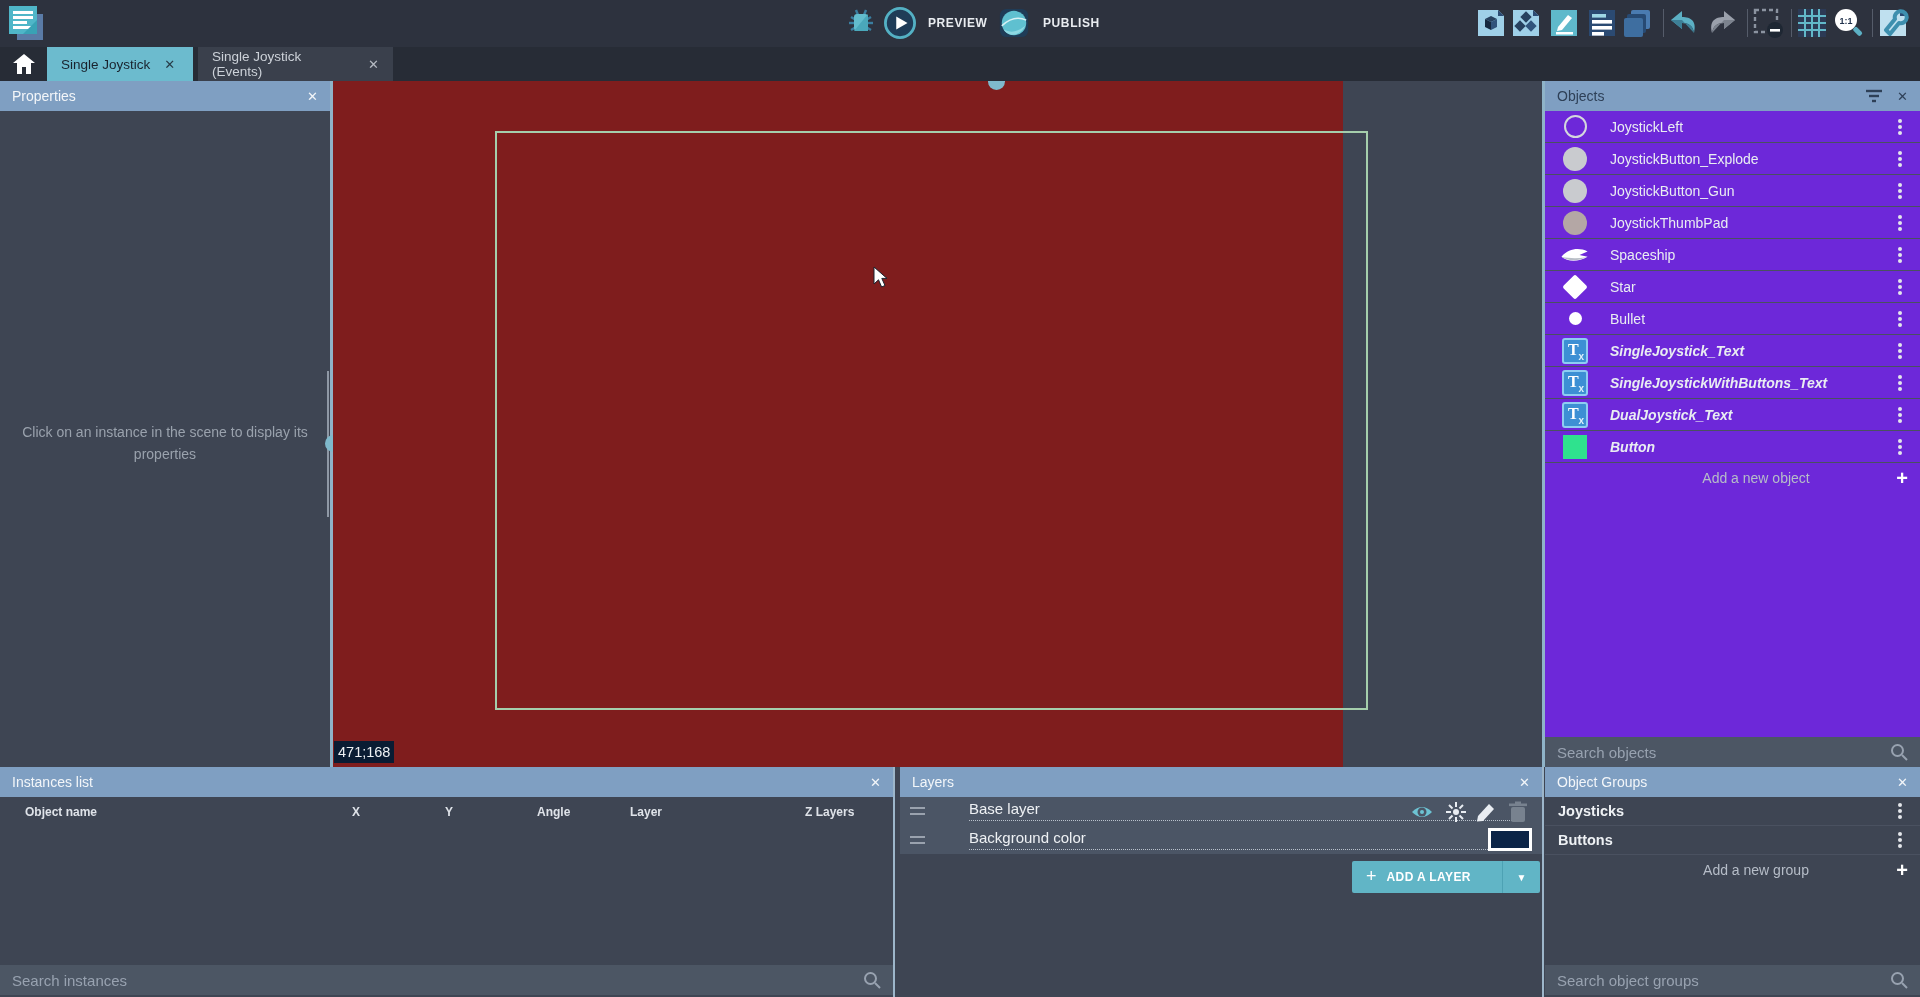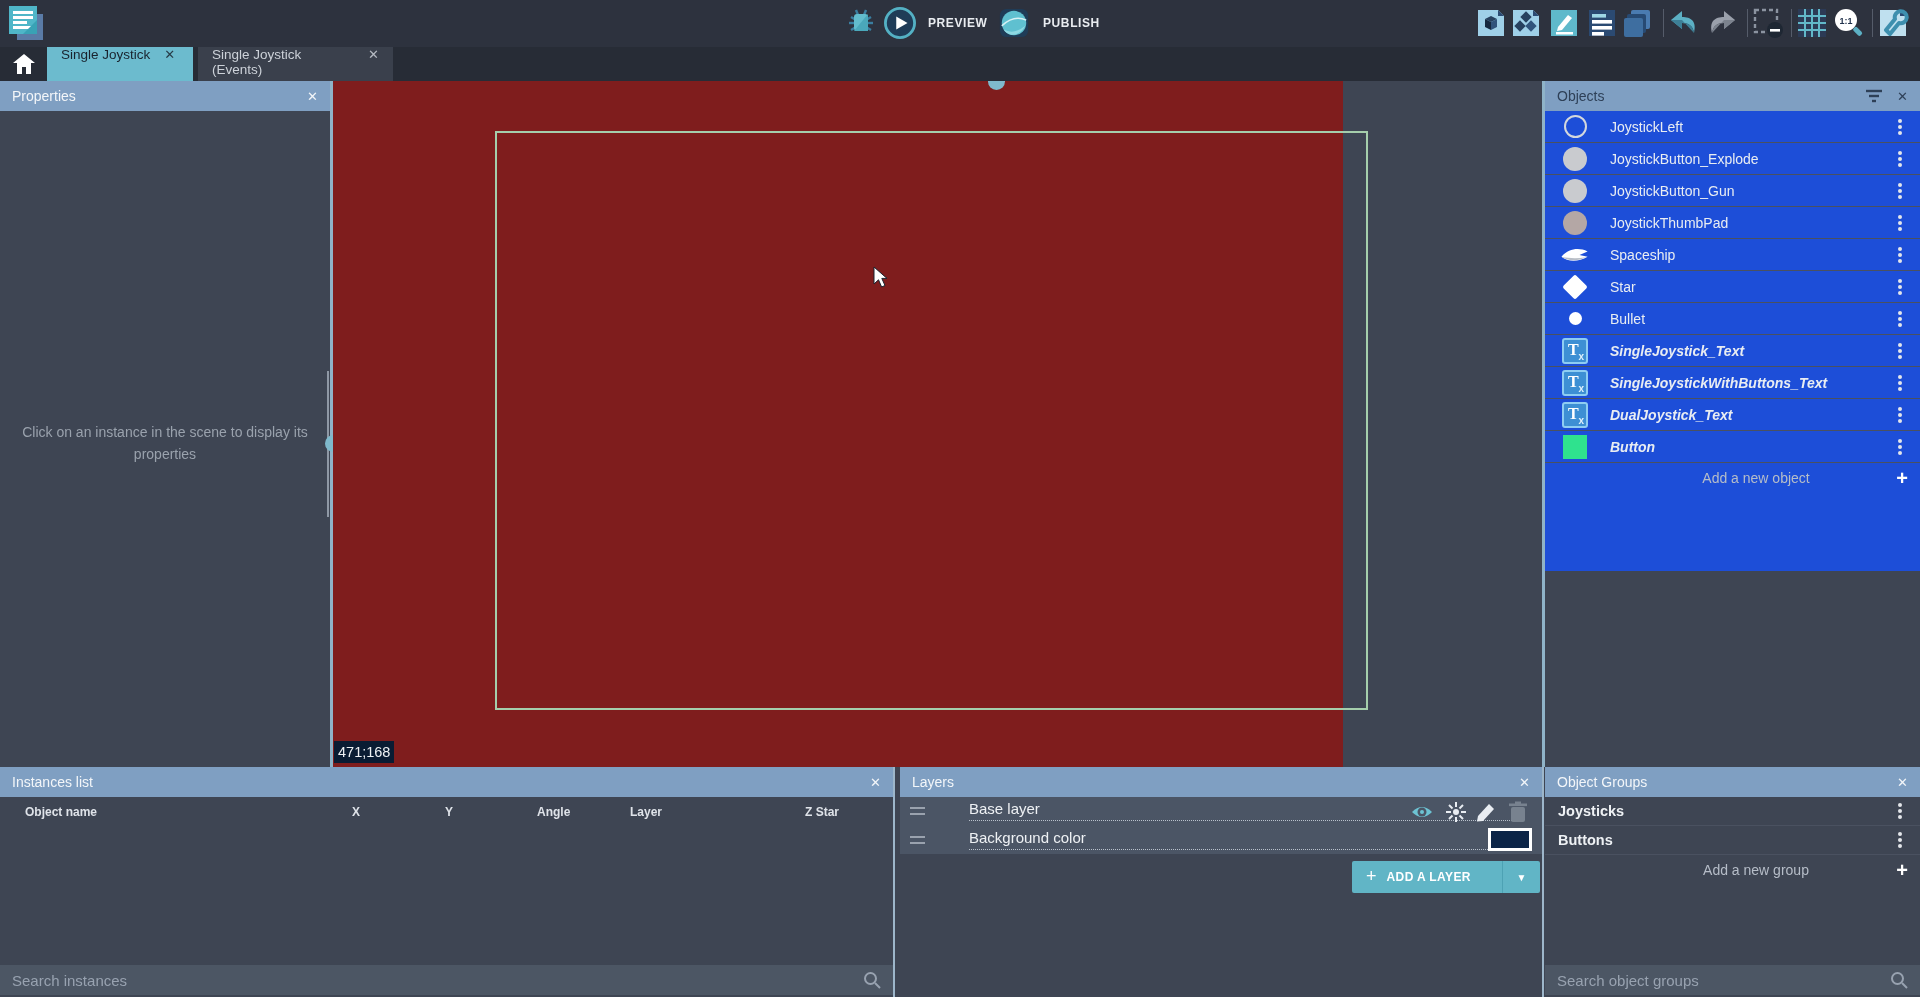--- a/index.html
+++ b/index.html
@@ -15,21 +15,21 @@
   #appicon .front i { position:absolute; left:4px; height:3px; background:#fff; }
   #appicon .fold { position:absolute; left:14px; top:14px; width:0; height:0;
                    border-left:14px solid transparent; border-bottom:14px solid #39a2b5; }
 
   .tb-label { position:absolute; top:16px; color:#e9ecf0; font-size:12px; font-weight:bold; letter-spacing:.6px; }
   .tb-icon { position:absolute; top:7px; width:32px; height:32px; }
   .tb-sep { position:absolute; top:9px; width:1px; height:28px; background:#555c6a; }
 
   
   #tabbar { position:absolute; left:0; top:47px; width:1920px; height:34px; background:#272c36; }
-  .tab { position:absolute; top:0; height:34px; display:flex; padding:0 14px; cursor:default; }
+  .tab { position:absolute; top:0; height:34px; display:flex; align-items:center; padding:0 14px; cursor:default; }
   .tab.active { background:#6cbbce; color:#19232e; }
   .tab.inactive { background:#3a404c; color:#ccd1d8; }
   .tab .lbl { font-size:13.5px; }
   .tab .x { margin-left:14px; font-size:13px; opacity:.85; }
 
   
   #main { position:absolute; left:0; top:81px; width:1920px; height:686px; }
 
   .ph { height:30px; background:#7f9fc2; display:flex; align-items:center; padding:0 12px; }
   .ph .title { color:#f3f6f9; font-size:14px; flex:1; }
@@ -49,21 +49,21 @@
   
   #canvas { position:absolute; left:333px; top:0; width:1010px; height:686px; background:#7f1d1d; }
   #scene-rect { position:absolute; left:162px; top:50px; width:873px; height:579px;
                 border:2px solid #a5ceac; }
   #canvas-top-handle { position:absolute; left:655px; top:0; width:17px; height:9px;
                        border-radius:0 0 17px 17px; background:#7fb9cc; }
   #coord-chip { position:absolute; left:1px; top:660px; width:60px; height:22px; background:#0a1c33;
                 color:#eef1f4; font-size:14.5px; display:flex; align-items:center; padding-left:4px; }
 
   
-  #objects { position:absolute; left:1545px; top:0; width:375px; height:490px; background:#1d4ed8; }
+  #objects { position:absolute; left:1545px; top:0; width:375px; height:686px; background:#6d28d9; }
   .orow { position:relative; height:32px; display:flex; align-items:center; padding-left:14px;
           border-bottom:1px solid #4a5160; }
   .orow .iconbox { width:32px; display:flex; justify-content:center; align-items:center; margin-right:19px; }
   .orow .oname { color:#e9edf2; font-size:14px; }
   .orow .oname.global { font-style:italic; font-weight:bold; }
   .dots { position:absolute; right:18px; top:50%; margin-top:-2px; width:4px; height:4px;
           border-radius:50%; background:#e3e6ea; box-shadow:0 -6px 0 #e3e6ea, 0 6px 0 #e3e6ea; }
   .addrow { position:relative; height:30px; display:flex; align-items:center; justify-content:center;
             color:#b6bdc8; font-size:14px;padding-left:47px; }
   .addrow .plus { position:absolute; right:12px; color:#fff; font-size:20px; font-weight:bold; }
@@ -363,37 +363,44 @@
           <span class="i-green"></span>
         </span>
       <span class="oname global">Button</span>
       <span class="dots"></span>
     </div>
     <div class="addrow">
       <span>Add a new object</span>
       <span class="plus">+</span>
     </div>
 
+    <div class="searchbar" style="top:656px">
+      <input type="text" placeholder="Search objects" style="">
+      <svg width="18" height="18" viewBox="0 0 18 18">
+        <circle cx="7.5" cy="7.5" r="5.5" fill="none" stroke="#98a2b0" stroke-width="2"></circle>
+          <line x1="12" y1="12" x2="17" y2="17" stroke="#98a2b0" stroke-width="2"></line>
+      </svg>
+    </div>
   </div>
 </div>
 
 <div id="bottom">
 
   <div id="instances">
     <div class="ph">
       <span class="title">Instances list</span>
       <span class="hx">✕</span>
     </div>
     <div id="inst-cols">
       <span style="left:25px">Object name</span>
       <span style="left:352px">X</span>
       <span style="left:445px">Y</span>
       <span style="left:537px">Angle</span>
       <span style="left:630px">Layer</span>
-      <span style="left:805px">Z Star</span>
+      <span style="left:805px">Z Layers</span>
     </div>
     <div class="searchbar" style="top:198px">
       <input type="text" placeholder="Search instances" style="">
       <svg width="18" height="18" viewBox="0 0 18 18">
         <circle cx="7.5" cy="7.5" r="5.5" fill="none" stroke="#98a2b0" stroke-width="2"></circle>
           <line x1="12" y1="12" x2="17" y2="17" stroke="#98a2b0" stroke-width="2"></line>
       </svg>
     </div>
   </div>
   <div class="bdiv" style="left:893px"></div>

